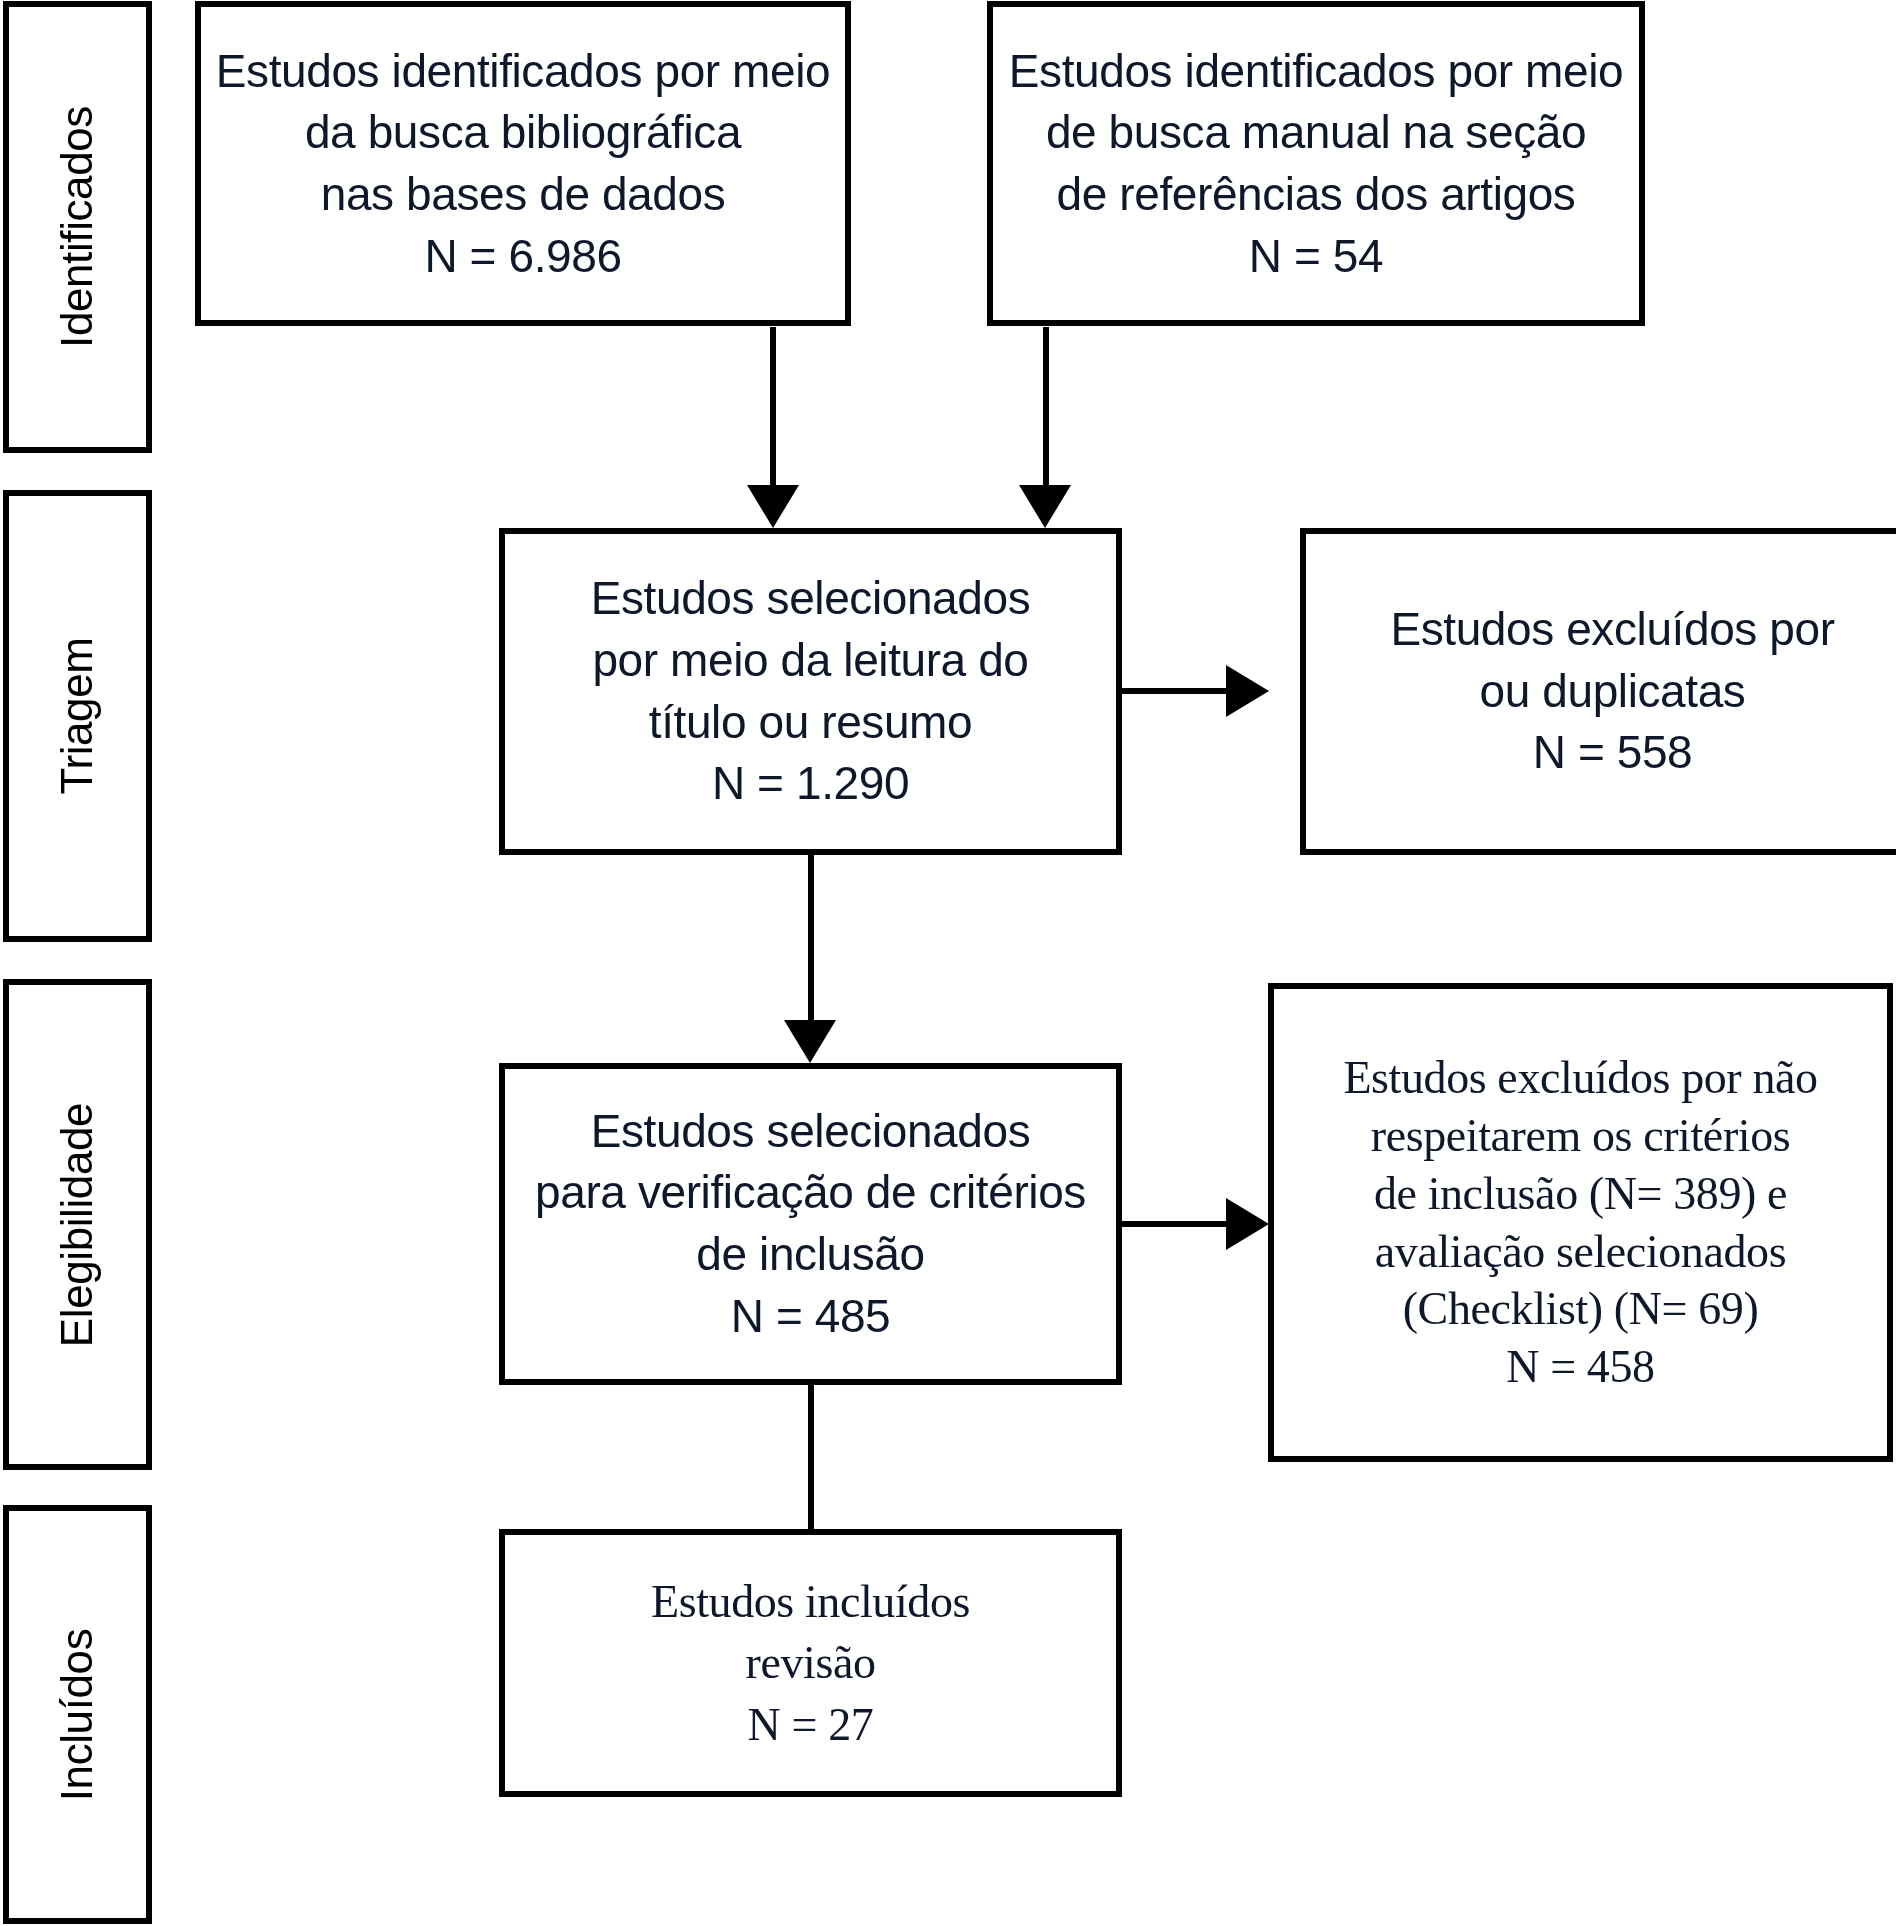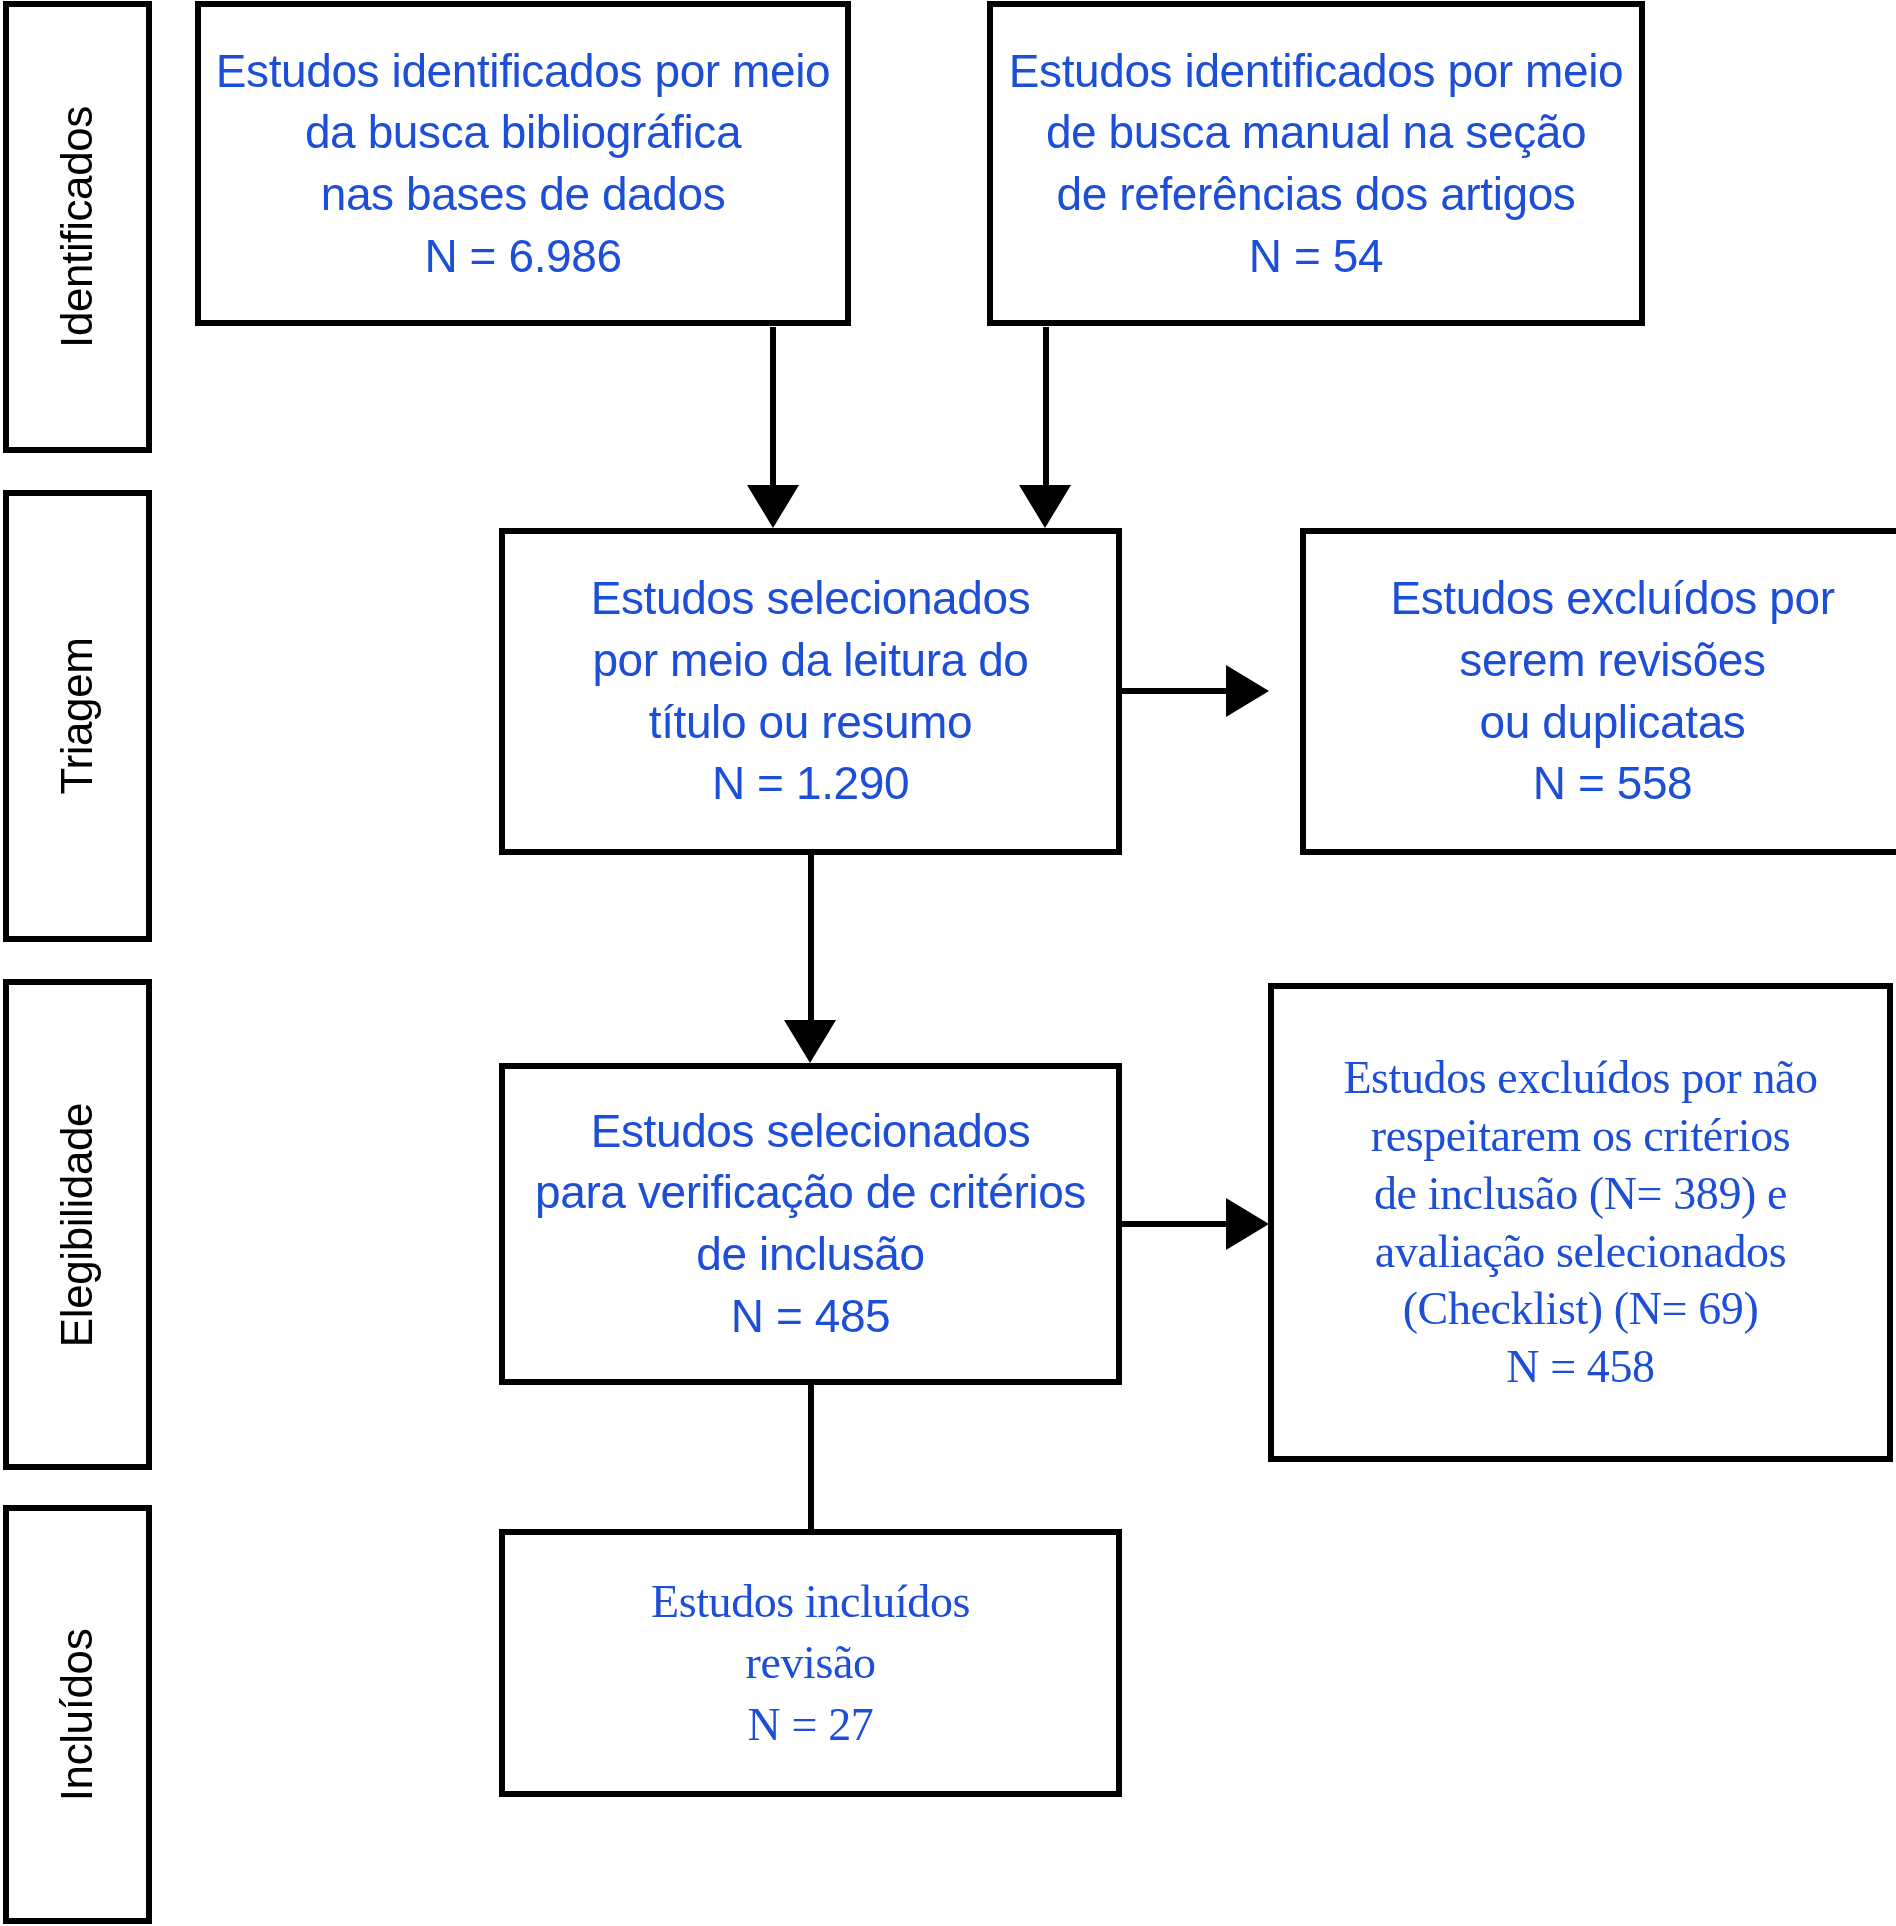--- a/index.html
+++ b/index.html
@@ -45,21 +45,21 @@
     background: #ffffff;
     display: flex;
     flex-direction: column;
     align-items: center;
     justify-content: center;
     padding: 7.1px 13px;
   }
   .flow-line {
     font-size: 46px;
     line-height: 1.34;
-    color: #1d4ed8;
+    color: #0f172a;
     text-align: center;
     white-space: nowrap;
     letter-spacing: -0.4px;
   }
   .flow-box.tight .flow-line {
     line-height: 1.26;
   }
 
   
   .v-line {
@@ -132,21 +132,20 @@
 
   <div class="flow-box" style="left:499px; top:528px; width:623px; height:327px;">
     <span class="flow-line">Estudos selecionados</span>
     <span class="flow-line">por meio da leitura do</span>
     <span class="flow-line">título ou resumo</span>
     <span class="flow-line">N = 1.290</span>
   </div>
 
   <div class="flow-box" style="left:1268px; top:528px; width:625px; height:327px;margin-left:32px;">
     <span class="flow-line">Estudos excluídos por</span>
-    <span class="flow-line">serem revisões</span>
     <span class="flow-line">ou duplicatas</span>
     <span class="flow-line">N = 558</span>
   </div>
 
   <div class="h-line" style="left:1122px; top:688px; width:108px; height:6.4px;"></div>
   <div class="arrow-right" style="left:1226px; top:665px;"></div>
 
   <div class="v-line" style="left:808px; top:855px; width:6.4px; height:170px;"></div>
   <div class="arrow-down" style="left:784px; top:1020px;"></div>
 

